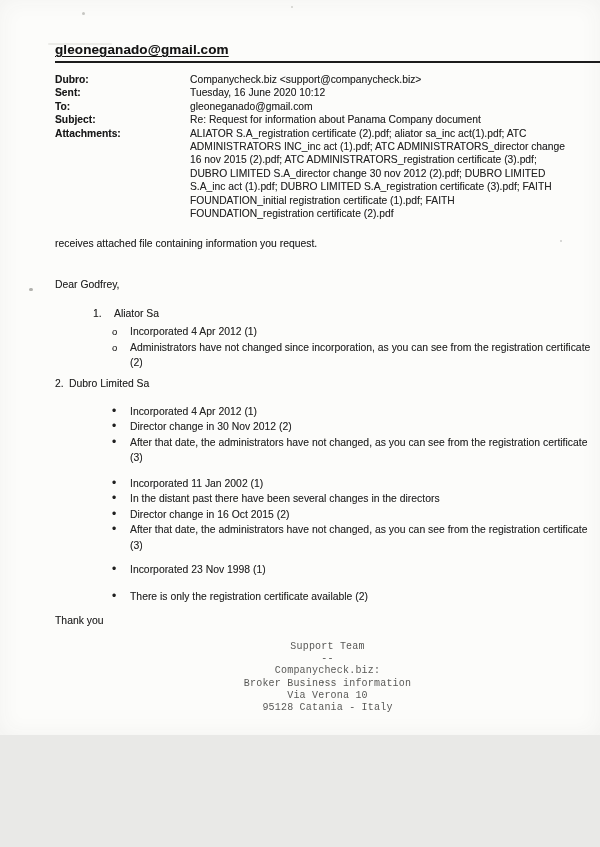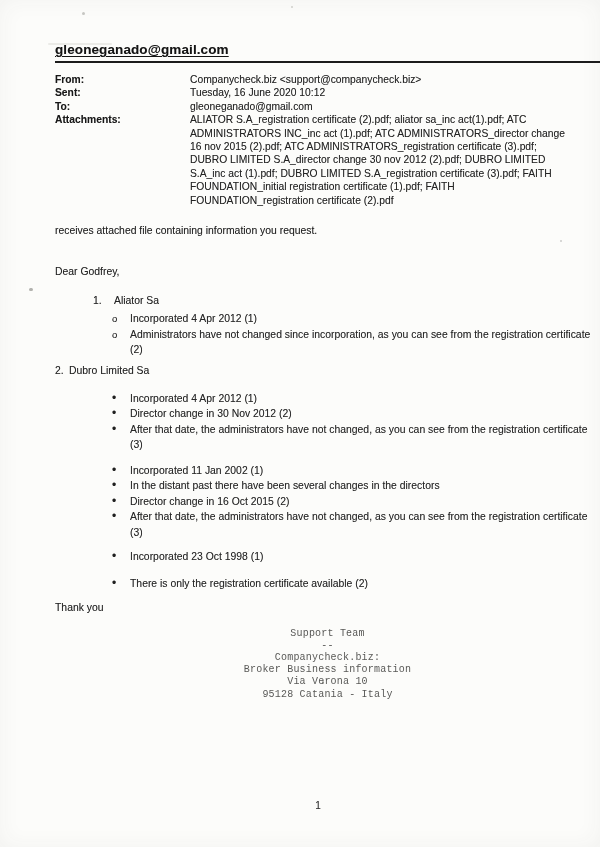--- a/index.html
+++ b/index.html
@@ -1,17 +1,17 @@
 <!DOCTYPE html>
 <html><head>
 <meta charset="utf-8">
 <style>
   html,body { margin:0; padding:0; background:#e9e9e7; }
   .page {
-    position:relative; width:600px; height:847px;
+    position:relative; width:600px; height:735px;
     background:#fcfcfa; overflow:hidden;
     font-family:"Liberation Sans", sans-serif;
     color:#262626;
     box-shadow: inset 0 0 22px rgba(60,60,55,0.05);
     text-shadow: 0 0 0.4px rgba(40,40,40,0.35);
   }
   .content { position:absolute; left:55px; top:40px; width:545px; }
 
   
   .account-header { border-bottom:2.5px solid #1c1c1c; padding-bottom:3px; }
@@ -83,32 +83,36 @@
   <div class="speck s6"></div>
 
   <div class="content">
 
     <div class="account-header">
       <span class="account-email">gleoneganado@gmail.com</span>
     </div>
 
     <div class="fields">
       <div class="frow">
-        <span class="flabel">From:</span>
+        <span class="flabel">Dubro:</span>
         <span class="fvalue">Companycheck.biz &lt;support@companycheck.biz&gt;</span>
       </div>
       <div class="frow">
         <span class="flabel">Sent:</span>
         <span class="fvalue">Tuesday, 16 June 2020 10:12</span>
       </div>
       <div class="frow">
         <span class="flabel">To:</span>
         <span class="fvalue">gleoneganado@gmail.com</span>
       </div>
       <div class="frow">
+        <span class="flabel">Subject:</span>
+        <span class="fvalue">Re: Request for information about Panama Company document</span>
+      </div>
+      <div class="frow">
         <span class="flabel">Attachments:</span>
         <span class="fvalue">ALIATOR S.A_registration certificate (2).pdf; aliator sa_inc act(1).pdf; ATC ADMINISTRATORS INC_inc act (1).pdf; ATC ADMINISTRATORS_director change 16 nov 2015 (2).pdf; ATC ADMINISTRATORS_registration certificate (3).pdf; DUBRO LIMITED S.A_director change 30 nov 2012 (2).pdf; DUBRO LIMITED S.A_inc act (1).pdf; DUBRO LIMITED S.A_registration certificate (3).pdf; FAITH FOUNDATION_initial registration certificate (1).pdf; FAITH FOUNDATION_registration certificate (2).pdf</span>
       </div>
     </div>
 
     <div class="bodytxt intro">receives attached file containing information you request.</div>
     <div class="bodytxt salutation">Dear Godfrey,</div>
 
     <div>
       <div class="bodytxt sec-title sec1-title">
@@ -164,21 +168,21 @@
           <span class="marker m-disc">•</span>
           <span class="btext">After that date, the administrators have not changed, as you can see from the registration certificate (3)</span>
         </div>
       </div>
     </div>
 
     <div>
       <div class="blist l4">
         <div class="bitem">
           <span class="marker m-disc">•</span>
-          <span class="btext">Incorporated 23 Oct 1998 (1)</span>
+          <span class="btext">Incorporated 23 Nov 1998 (1)</span>
         </div>
         <div class="bitem gap-before">
           <span class="marker m-disc">•</span>
           <span class="btext">There is only the registration certificate available (2)</span>
         </div>
       </div>
     </div>
 
     <div class="bodytxt closing">Thank you</div>
 

